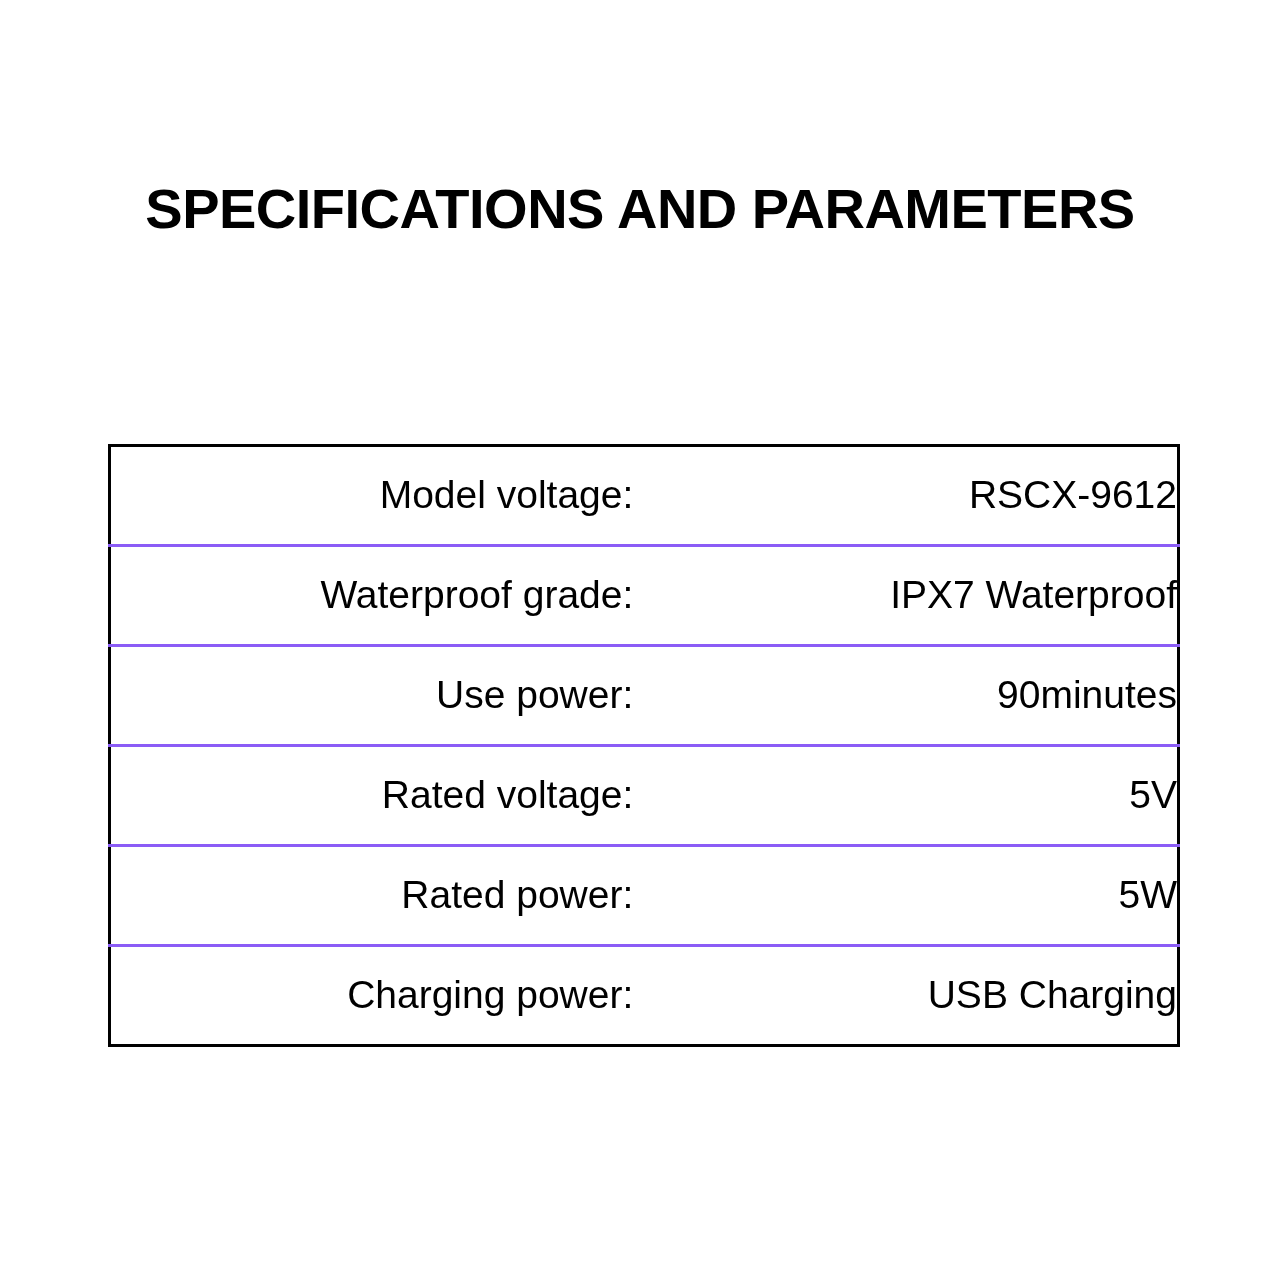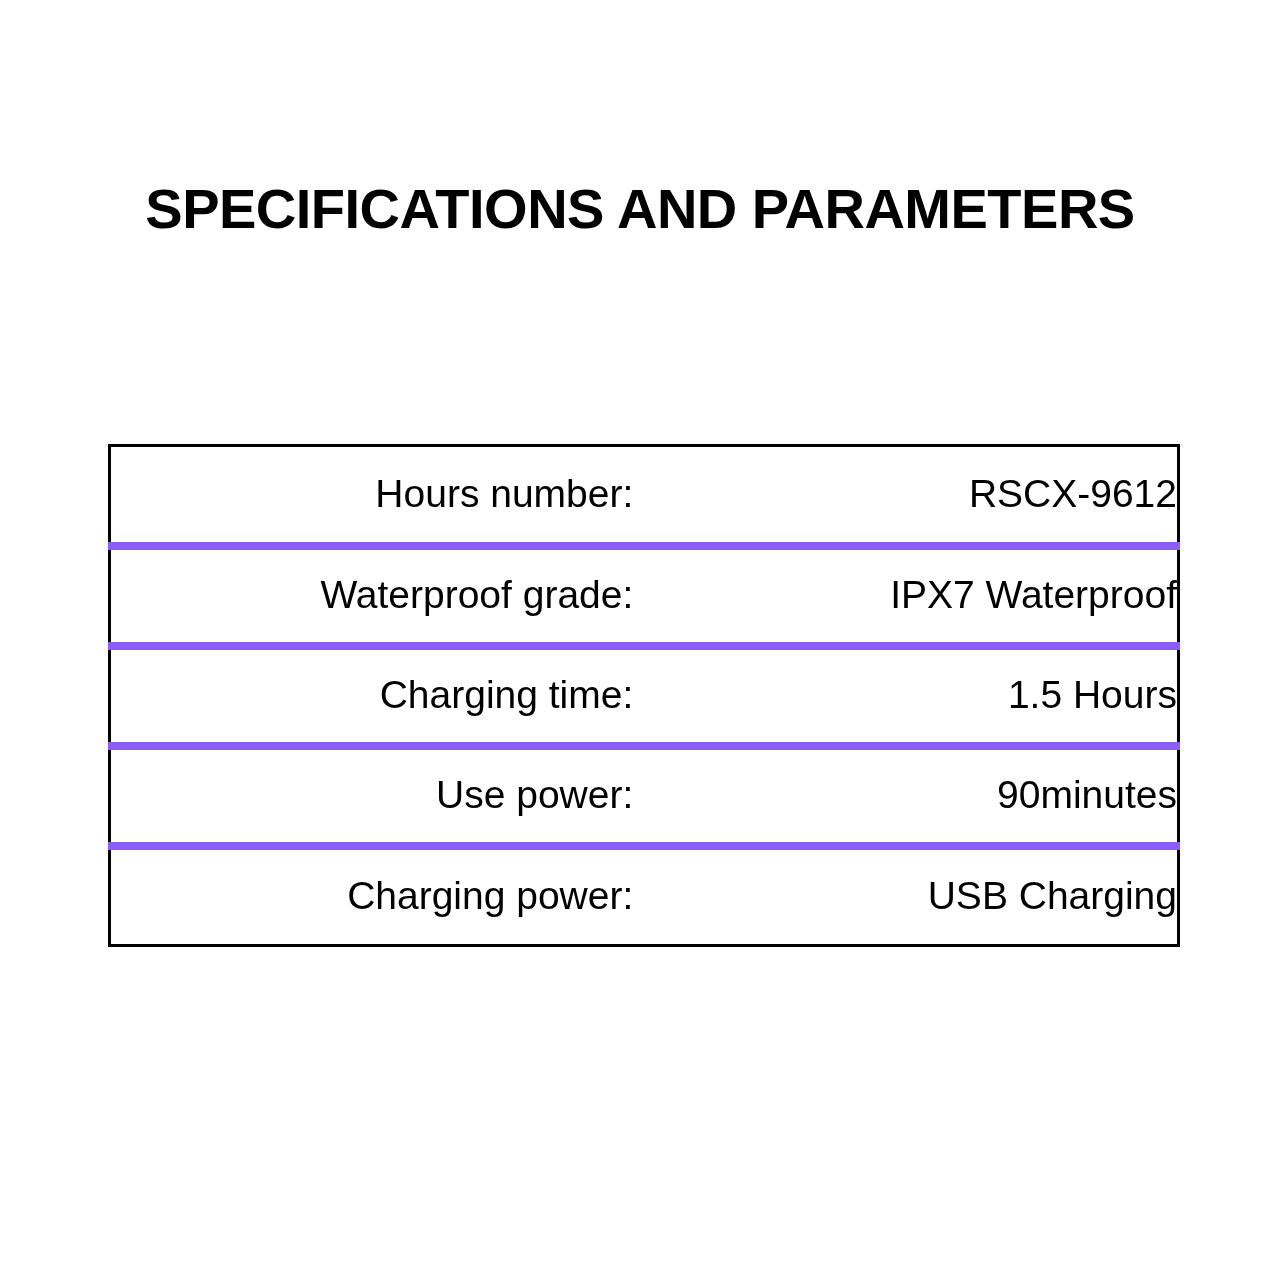--- a/index.html
+++ b/index.html
@@ -38,21 +38,21 @@
     top: 444px;
     width: 1072px;
     border: 3px solid #000000;
     border-collapse: collapse;
     table-layout: fixed;
   }
   .spec-table tr {
     height: 100px;
   }
   .spec-table tr + tr td {
-    border-top: 8px solid #8b5cf6;
+    border-top: 3px solid #8b5cf6;
   }
   .spec-table td {
     padding: 0;
     font-size: 39px;
     font-weight: normal;
     line-height: 1.1;
     vertical-align: middle;
   }
   .cell-label {
     width: 49%;
@@ -70,34 +70,38 @@
 </head>
 <body>
 
 <div class="page">
 
   <div class="title">SPECIFICATIONS AND PARAMETERS</div>
 
   <table class="spec-table">
     <tbody>
       <tr>
-        <td class="cell-label">Hours number:</td>
+        <td class="cell-label">Model voltage:</td>
         <td class="cell-value">RSCX-9612</td>
       </tr>
       <tr>
         <td class="cell-label">Waterproof grade:</td>
         <td class="cell-value">IPX7 Waterproof</td>
       </tr>
       <tr>
-        <td class="cell-label">Charging time:</td>
-        <td class="cell-value">1.5 Hours</td>
+        <td class="cell-label">Use power:</td>
+        <td class="cell-value">90minutes</td>
       </tr>
       <tr>
-        <td class="cell-label">Use power:</td>
-        <td class="cell-value">90minutes</td>
+        <td class="cell-label">Rated voltage:</td>
+        <td class="cell-value">5V</td>
+      </tr>
+      <tr>
+        <td class="cell-label">Rated power:</td>
+        <td class="cell-value">5W</td>
       </tr>
       <tr>
         <td class="cell-label">Charging power:</td>
         <td class="cell-value">USB Charging</td>
       </tr>
     </tbody>
   </table>
 
 </div>
 

